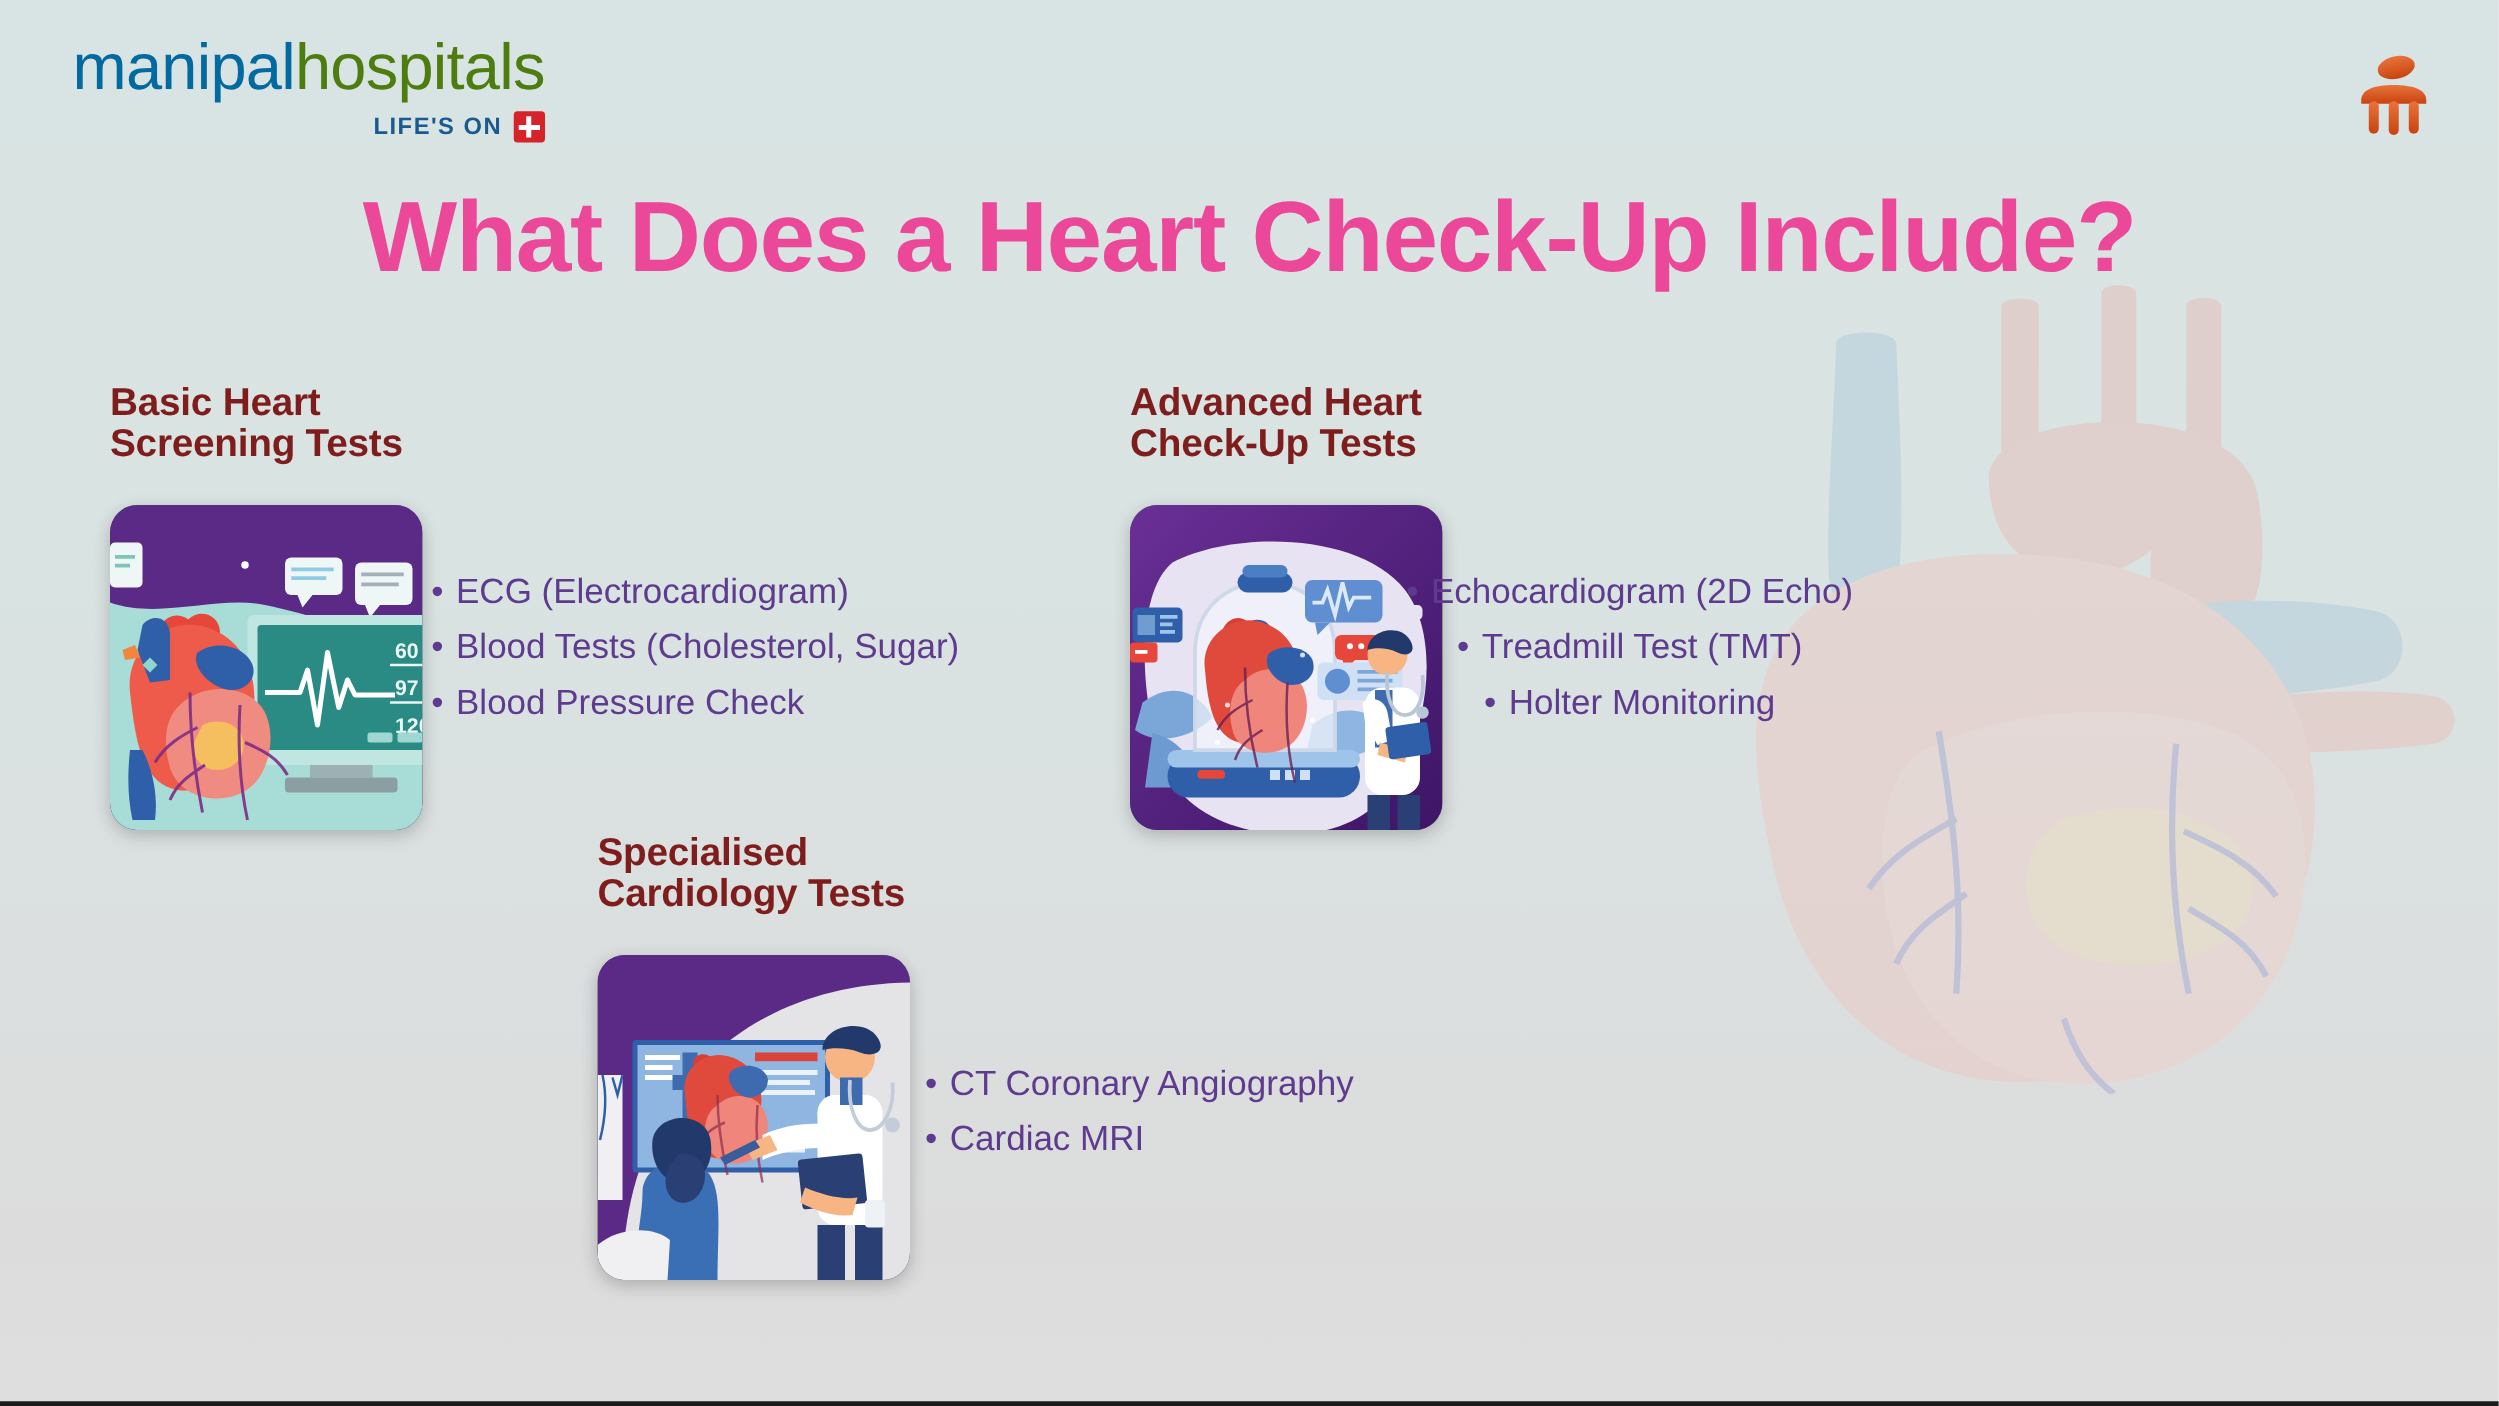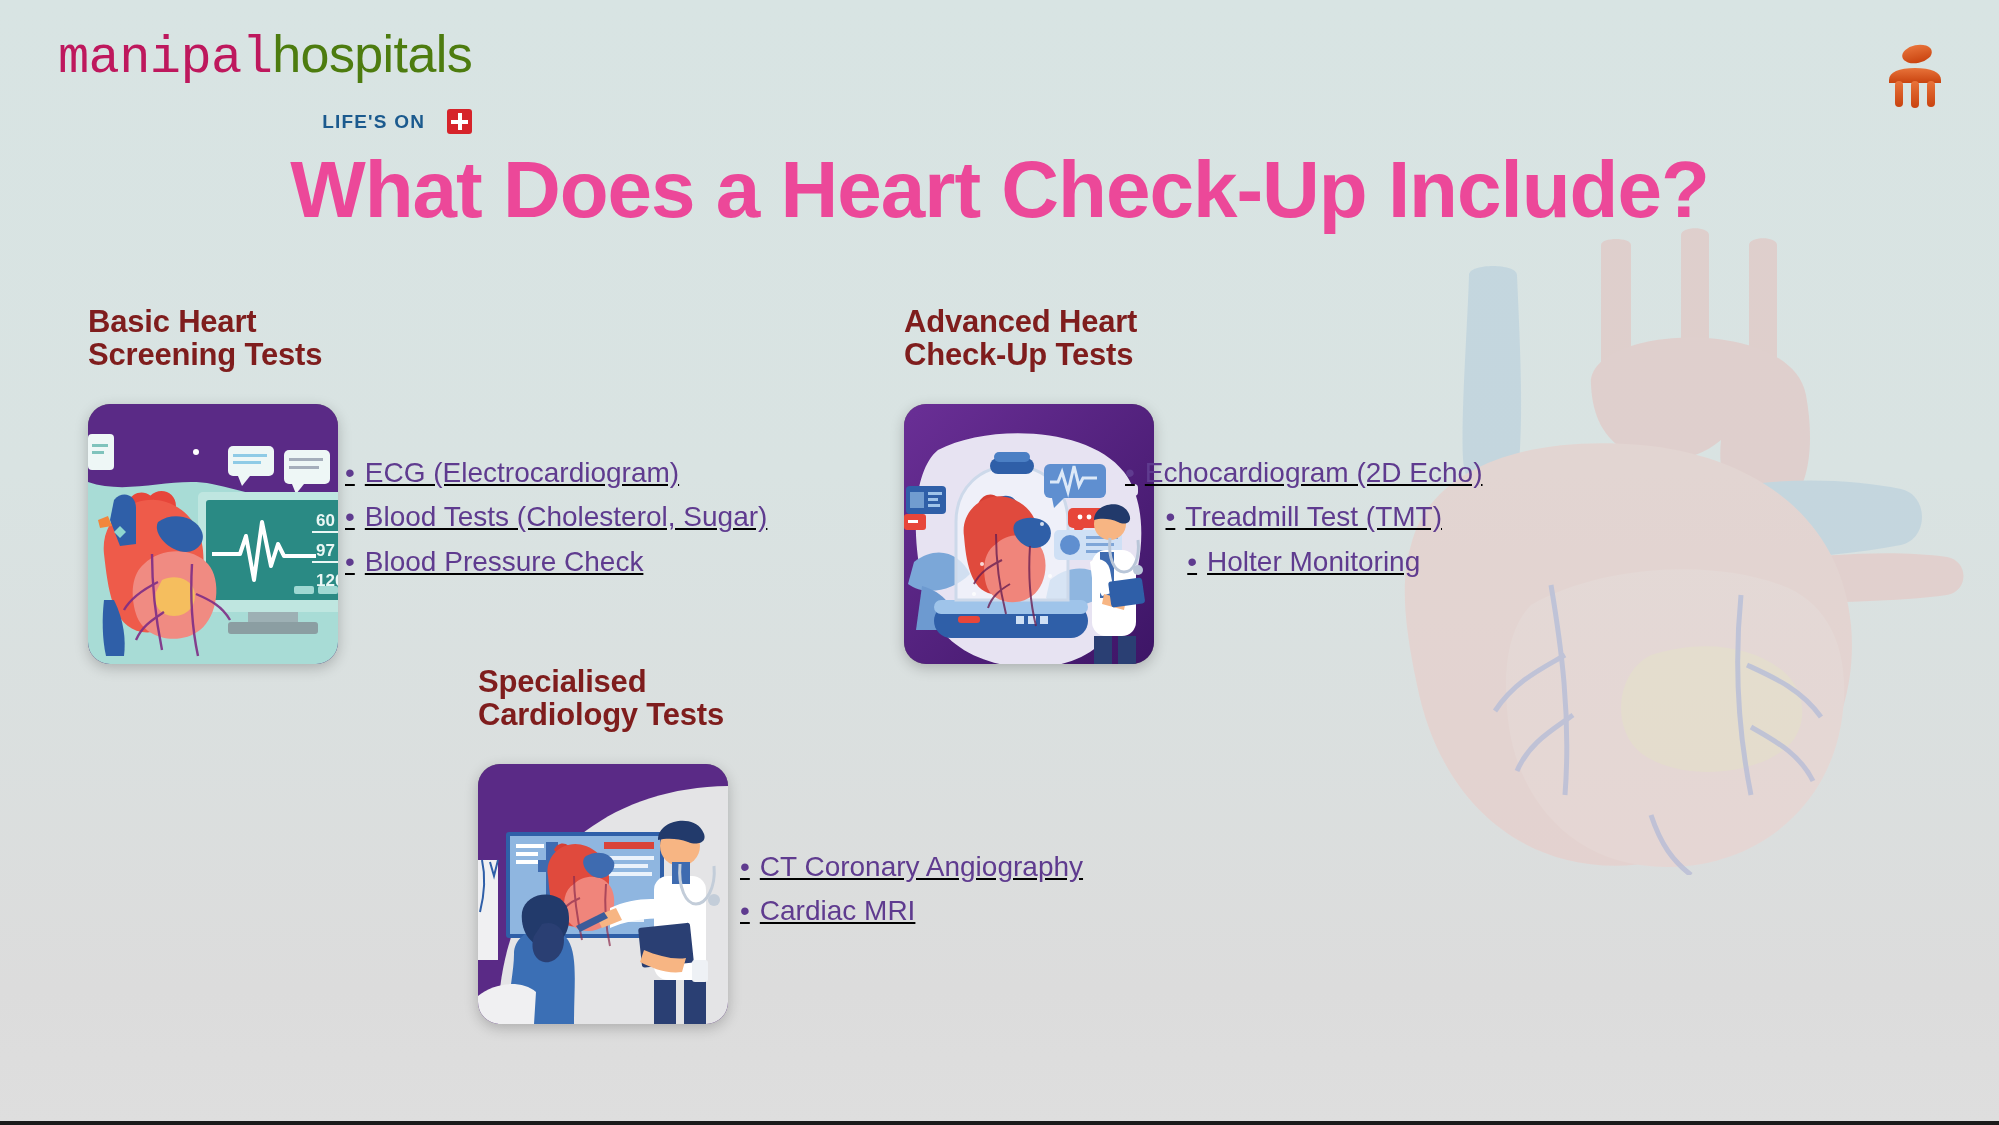--- a/index.html
+++ b/index.html
@@ -7,23 +7,23 @@
     width:1999px; height:1125px;
     font-family:"Liberation Sans", sans-serif;
     background: linear-gradient(180deg, #d8e4e3 0%, #d9e3e2 42%, #dcdcdc 88%, #dedede 100%);
     position:relative; overflow:hidden;
   }
   .bottom-rule{ position:absolute; left:0; bottom:0; width:100%; height:4px; background:#1b1b1b; }
 
   
   .logo{ position:absolute; left:58px; top:28px; }
   .logo-word{ font-size:52px; font-weight:400; letter-spacing:-0.6px; line-height:1; white-space:nowrap; }
-  .logo-word .a{ color:#be185d;font-family:Liberation Mono, monospace; }
+  .logo-word .a{ color:#0369a1; }
   .logo-word .b{ color:#4d7c0f; }
-  .logo-tag{ display:flex; align-items:center; justify-content:flex-end; gap:22px; margin-top:24px; }
+  .logo-tag{ display:flex; align-items:center; justify-content:flex-end; gap:9px; margin-top:9px; }
   .logo-tag span{ color:#1b5a8e; font-size:19px; font-weight:700; letter-spacing:1.2px; }
   .cross{ position:relative; width:25px; height:25px; background:#d6232a; border-radius:3px; flex:none; }
   .cross:before,.cross:after{ content:""; position:absolute; background:#fff; }
   .cross:before{ left:10.5px; top:4px; width:4px; height:17px; }
   .cross:after{ top:10.5px; left:4px; width:17px; height:4px; }
 
   .brandmark{ position:absolute; right:52px; top:40px; width:64px; height:68px; }
 
   
   .title{
@@ -39,21 +39,21 @@
   .block{ position:absolute; }
   .block-heading{
     color:#7f1d1d; font-size:31px; font-weight:700; line-height:1.08;
     white-space:pre-line; letter-spacing:-0.2px;
   }
   .card{
     width:250px; height:260px; border-radius:22px; overflow:hidden;
     box-shadow:0 4px 14px rgba(0,0,0,.22); background:#737373;
   }
   .card svg{ display:block; width:100%; height:100%; }
-  .bullets{ position:absolute;text-decoration:underline; }
+  .bullets{ position:absolute; }
   .bullets li{
     list-style:none; color:#5f3b8f; font-size:28px; line-height:1.30;
     margin:0 0 8px 0; white-space:nowrap;
   }
   .bullets li:before{ content:"\2022"; color:#5f3b8f; margin-right:10px; }
   ul.bullets{ margin:0; padding:0; }
 
   
   #block-basic{ left:88px; top:305px; }
   #block-basic .card{ margin-top:32px; }

